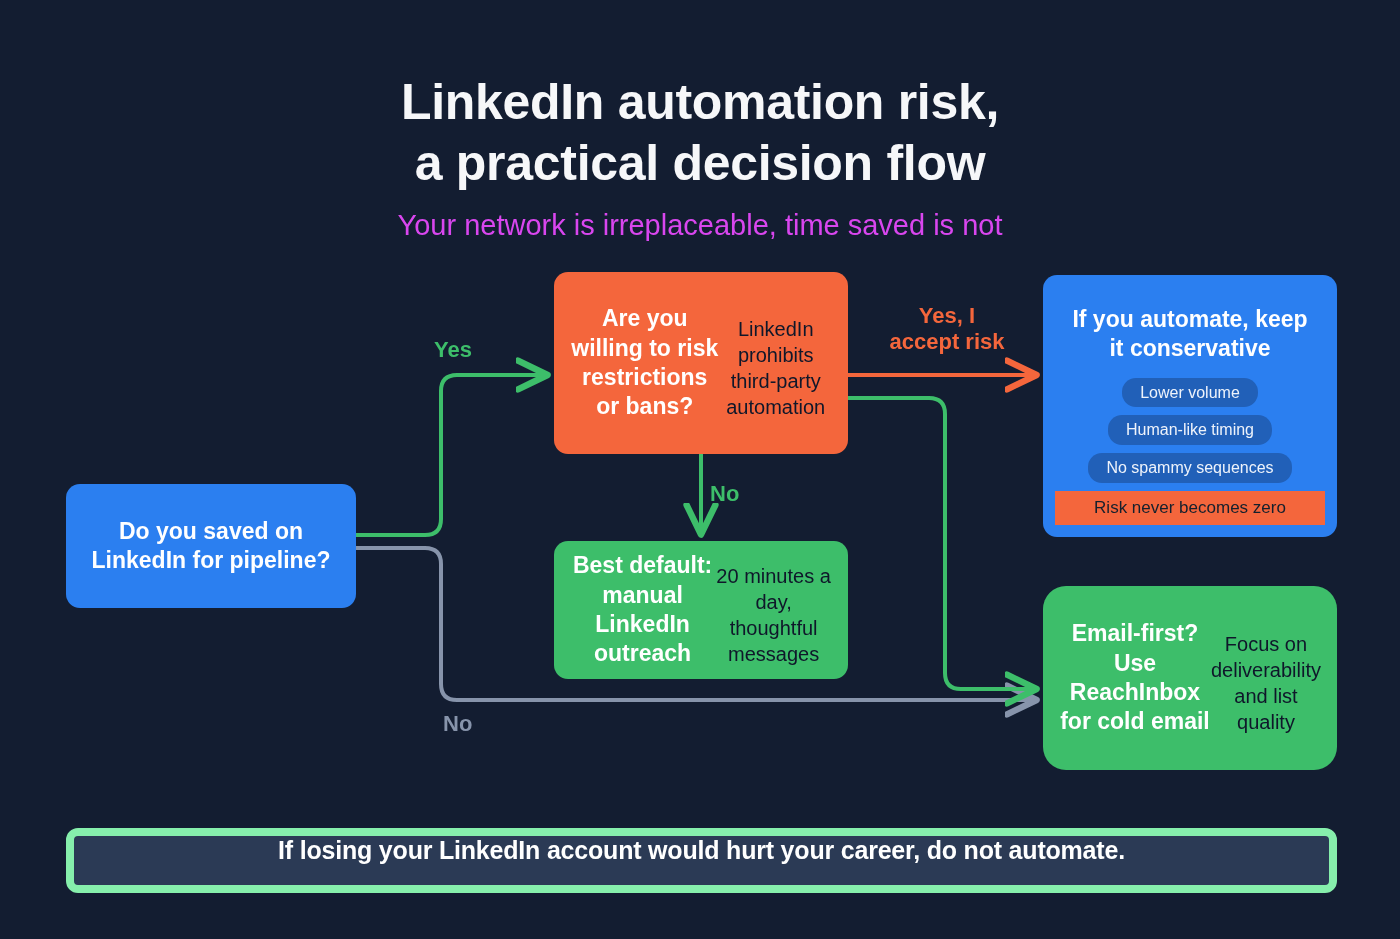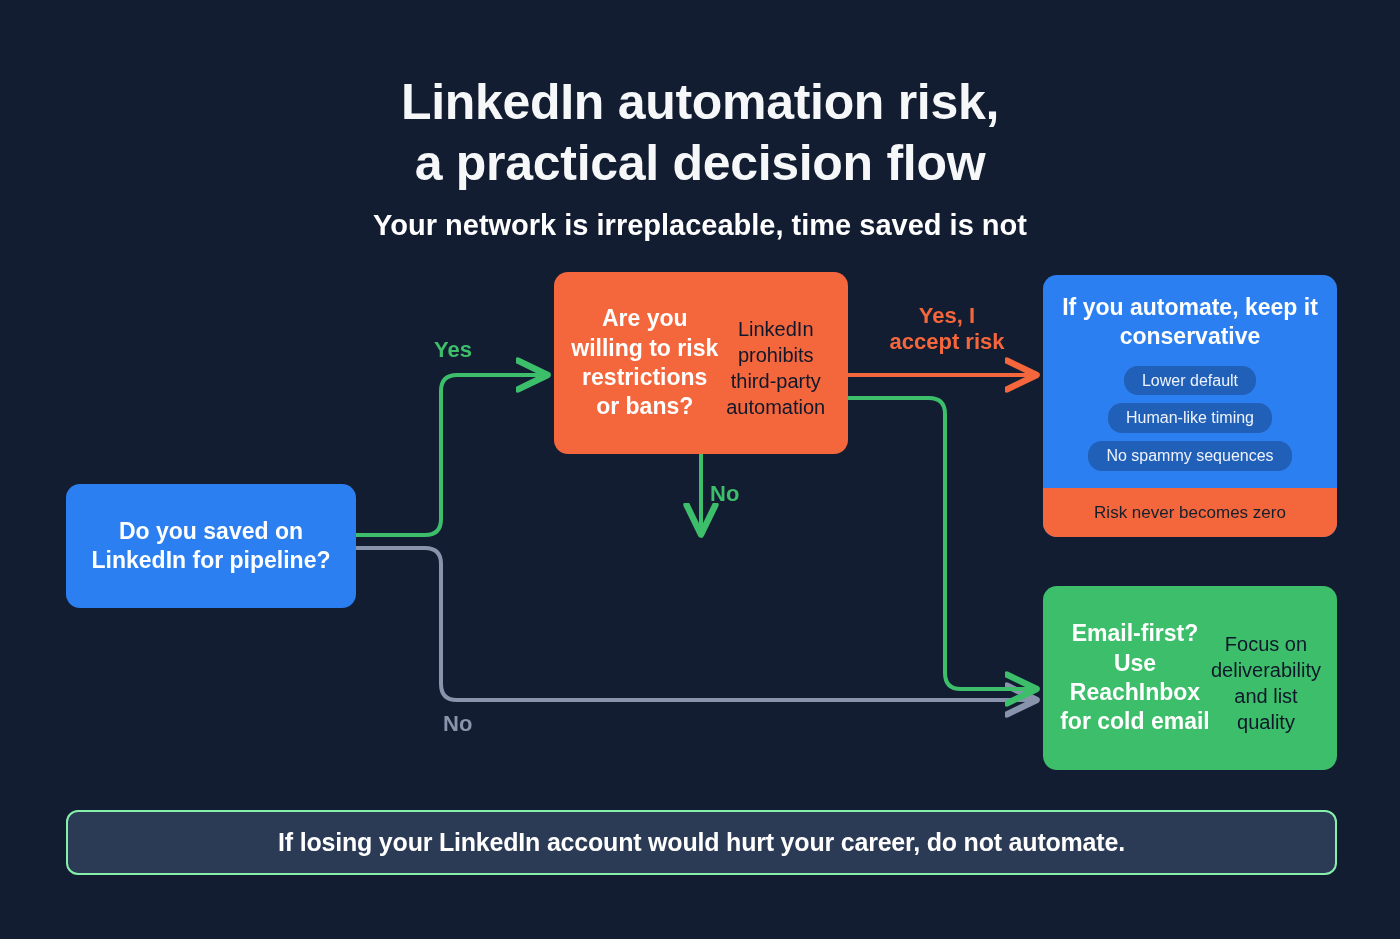--- a/index.html
+++ b/index.html
@@ -30,22 +30,22 @@
   .title {
     font-size: 50px;
     font-weight: bold;
     color: #f6f7f9;
     line-height: 1.22;
     letter-spacing: -0.3px;
   }
   .subtitle {
     margin-top: 14px;
     font-size: 29px;
-    font-weight: 700;
-    color: #ffffff;
+    font-weight: 400;
+    color: #d946ef;
     line-height: 1.2;
   }
 
   
   #wires {
     position: absolute;
     inset: 0;
     width: 1400px;
     height: 939px;
     pointer-events: none;
@@ -95,30 +95,31 @@
     width: 294px; height: 138px;
     background: #3dbe6a;
     padding: 0 16px;
   }
 
   .n-email {
     left: 1043px; top: 586px;
     width: 294px; height: 184px;
     background: #3dbe6a;
     padding: 0 16px;
+    border-radius: 23px;
   }
 
   
   .n-conservative {
     left: 1043px; top: 275px;
     width: 294px; height: 262px;
     background: #2b7ff0;
     flex-direction: column;
     justify-content: flex-start;
-    padding: 0;
+    padding: 12px;
   }
   .cons-body {
     width: 100%;
     flex: 1;
     display: flex;
     flex-direction: column;
     align-items: center;
     justify-content: flex-start;
     padding: 18px 14px 0 14px;
   }
@@ -169,27 +170,27 @@
     text-align: center;
   }
   .lbl-yes   { left: 434px; top: 337px; color: #3dbe6a; }
   .lbl-no-g  { left: 710px; top: 481px; color: #3dbe6a; }
   .lbl-accept{ left: 872px; top: 303px; color: #f4663c; text-align: center; width: 150px; }
   .lbl-no-s  { left: 443px; top: 711px; color: #8794ab; }
 
   
   .banner {
     position: absolute;
-    left: 66px; top: 810px;
+    left: 66px; top: 828px;
     width: 1271px; height: 65px;
     background: #2b3a55;
-    border: 2px solid #86efac;
+    border: 8px solid #86efac;
     border-radius: 12px;
     display: flex;
-    align-items: center;
+    align-items: flex-start;
     justify-content: center;
     color: #ffffff;
     font-size: 25px;
     font-weight: bold;
     letter-spacing: -0.2px;
   }
 </style>
 </head>
 <body>
 
@@ -235,26 +236,30 @@
 
   <div class="node n-start">
     <div class="head">Do you saved on LinkedIn for pipeline?</div>
   </div>
 
   <div class="node n-risk">
     <div class="head">Are you willing to risk restrictions or bans?</div>
     <div class="sub">LinkedIn prohibits third-party automation</div>
   </div>
 
+  <div class="node n-manual">
+    <div class="head">Best default: manual LinkedIn outreach</div>
+    <div class="sub">20 minutes a day, thoughtful messages</div>
+  </div>
 
   <div class="node n-conservative">
     <div class="cons-body">
       <div class="cons-title">If you automate, keep it conservative</div>
       <div class="pill-list">
-        <div class="pill">Lower default</div>
+        <div class="pill">Lower volume</div>
         <div class="pill">Human-like timing</div>
         <div class="pill">No spammy sequences</div>
       </div>
     </div>
     <div class="cons-foot">Risk never becomes zero</div>
   </div>
 
   <div class="node n-email">
     <div class="head">Email-first? Use ReachInbox for cold email</div>
     <div class="sub">Focus on deliverability and list quality</div>

